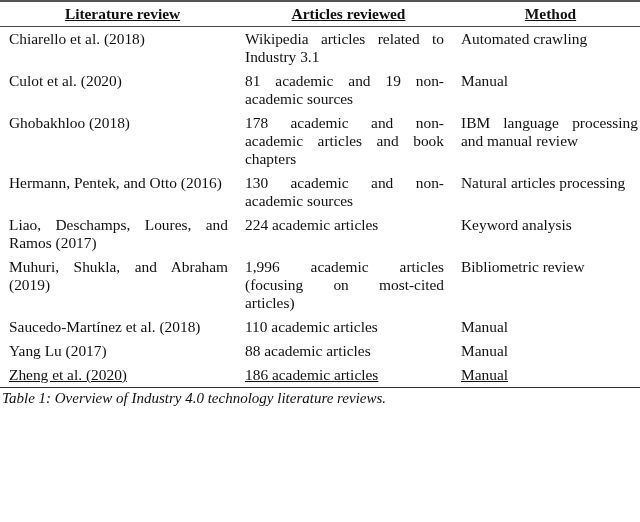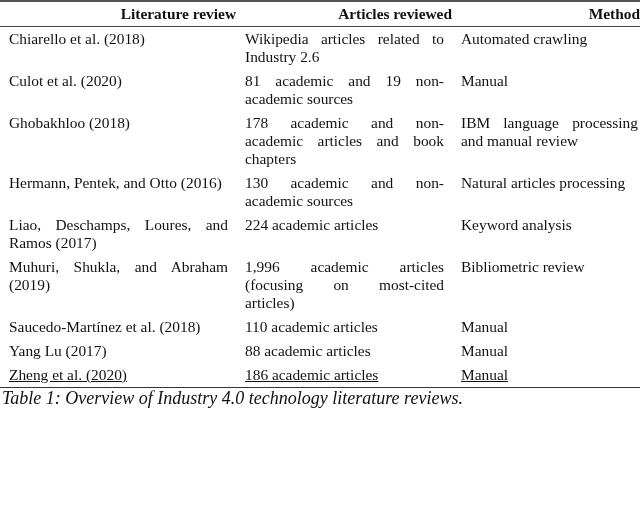--- a/index.html
+++ b/index.html
@@ -28,39 +28,40 @@
     thead tr {
       border-top: 2px solid #555555;
       border-bottom: 1.5px solid #444444;
     }
     tbody tr:last-child {
       border-bottom: 1.5px solid #333333;
       text-decoration: underline;
     }
     th {
       font-weight: bold;
-      text-align: right;
+      text-align: center;
       padding: 2px 0 2px 9px;
       height: 20px;
       vertical-align: middle;
+      text-decoration: underline;
     }
     td {
       padding: 3px 0 3px 9px;
       vertical-align: top;
       text-align: justify;
       text-align-last: left;
     }
     col.c1 { width: 236px; }
     col.c2 { width: 216px; }
     col.c3 { width: 188px; }
     td.col1, td.col2, td.col3 { padding-right: 8px; }
     td.col3 { padding-right: 2px; }
     .caption {
       font-style: italic;
-      font-size: 18px;
+      font-size: 15px;
       line-height: 16px;
       padding: 2px 0 0 2px;
     }
   </style>
 </head>
 <body>
 
 <div class="table-wrap">
   <table>
     <colgroup>
@@ -71,21 +72,21 @@
     <thead>
       <tr>
         <th>Literature review</th>
         <th>Articles reviewed</th>
         <th>Method</th>
       </tr>
     </thead>
     <tbody>
       <tr>
         <td class="col1">Chiarello et al. (2018)</td>
-        <td class="col2">Wikipedia articles related to Industry 2.6</td>
+        <td class="col2">Wikipedia articles related to Industry 3.1</td>
         <td class="col3">Automated crawling</td>
       </tr>
       <tr>
         <td class="col1">Culot et al. (2020)</td>
         <td class="col2">81 academic and 19 non-academic sources</td>
         <td class="col3">Manual</td>
       </tr>
       <tr>
         <td class="col1">Ghobakhloo (2018)</td>
         <td class="col2">178 academic and non-academic articles and book chapters</td>

